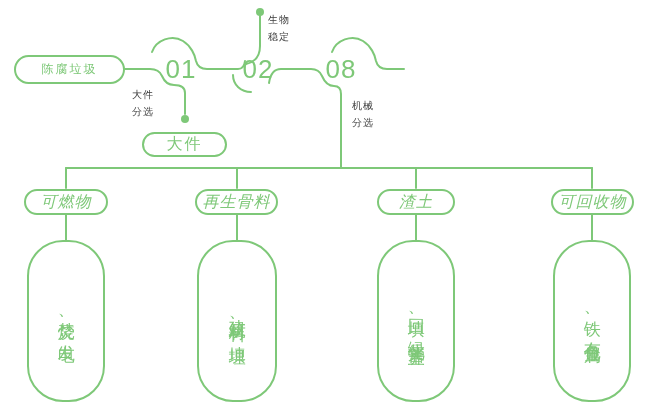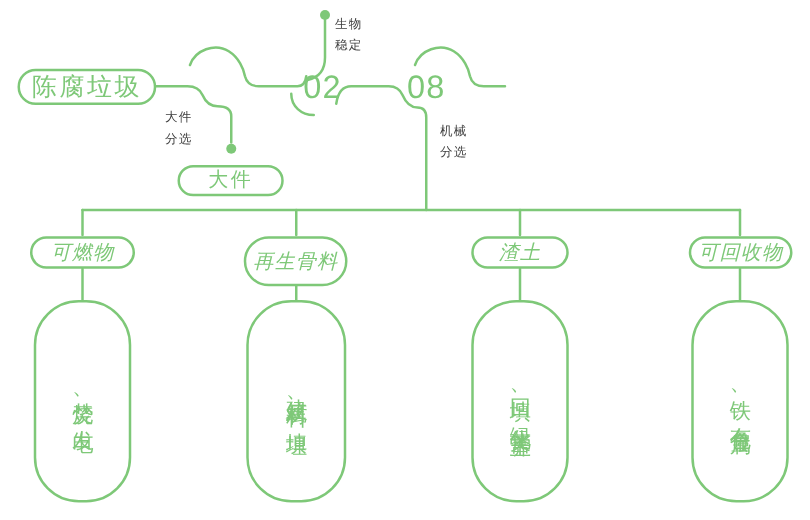--- a/index.html
+++ b/index.html
@@ -37,21 +37,21 @@
     border-radius: 999px;
     color: var(--green);
     display: flex;
     align-items: center;
     justify-content: center;
     box-sizing: border-box;
     background: #ffffff;
     letter-spacing: 2px;
     white-space: nowrap;
   }
-  .root-pill { font-size: 20px; }
+  .root-pill { font-size: 12px; }
   .cat-pill { font-size: 16px; letter-spacing: 1px; font-style: italic; }
   .small-pill { font-size: 16px; }
   .step-num {
     position: absolute;
     width: 60px; height: 30px;
     line-height: 30px;
     text-align: center;
     color: var(--green);
     font-size: 26px;
     letter-spacing: 1px;
@@ -114,34 +114,35 @@
     <path d="M592,168 L592,188"></path>
 
     <path d="M66,215 L66,240"></path>
     <path d="M237,215 L237,240"></path>
     <path d="M416,215 L416,240"></path>
     <path d="M592,215 L592,240"></path>
   </svg>
 
   <div class="pill root-pill" style="left:14px; top:55px; width:111px; height:29px;">陈腐垃圾</div>
 
+  <div class="step-num" style="left:151px; top:54px;">01</div>
   <div class="step-num" style="left:228px; top:54px;">02</div>
   <div class="step-num" style="left:311px; top:54px;">08</div>
 
   <div class="step-label" style="left:132px; top:87px;">大件
 分选</div>
   <div class="step-label" style="left:268px; top:12px;">生物
 稳定</div>
   <div class="step-label" style="left:352px; top:98px;">机械
 分选</div>
 
   <div class="pill small-pill" style="left:142px; top:132px; width:85px; height:25px;">大件</div>
 
   <div class="pill cat-pill" style="left:24px; top:189px; width:84px; height:26px;">可燃物</div>
-  <div class="pill cat-pill" style="left:195px; top:189px; width:83px; height:40px;">再生骨料</div>
+  <div class="pill cat-pill" style="left:195px; top:189px; width:83px; height:26px;">再生骨料</div>
   <div class="pill cat-pill" style="left:551px; top:189px; width:83px; height:26px;">可回收物</div>
   <div class="pill cat-pill" style="left:377px; top:189px; width:78px; height:26px;">渣土</div>
 
   <div class="result-box" style="left:27px; width:78px;">
     <div class="result-text">焚烧、发电</div>
   </div>
   <div class="result-box" style="left:197px; width:80px;">
     <div class="result-text">建筑材料、填埋</div>
   </div>
   <div class="result-box" style="left:377px; width:78px;">

